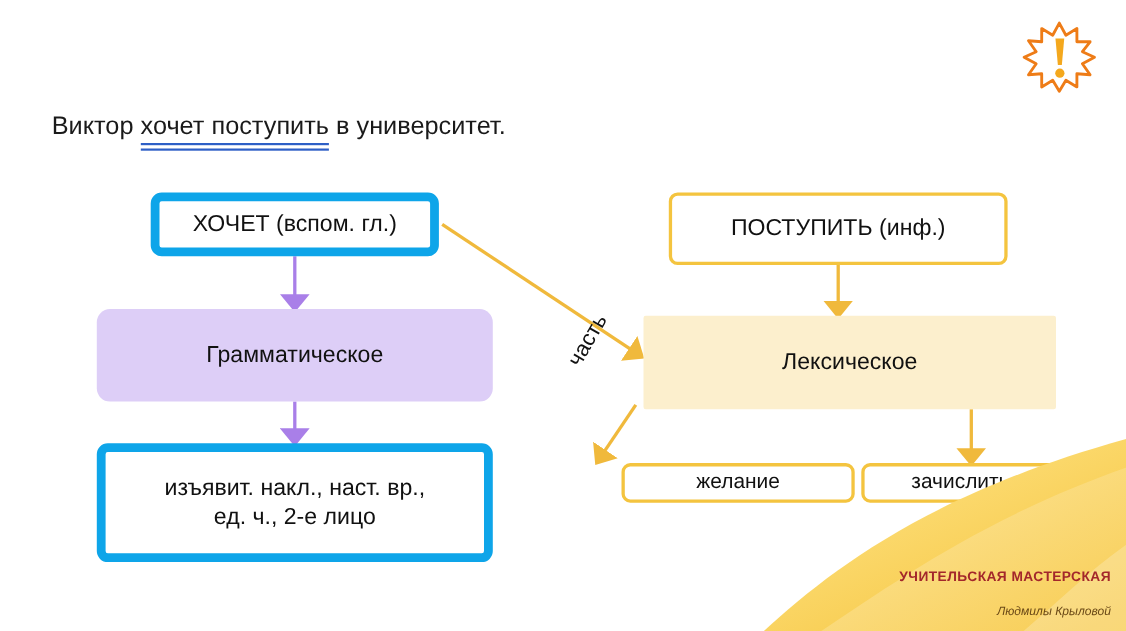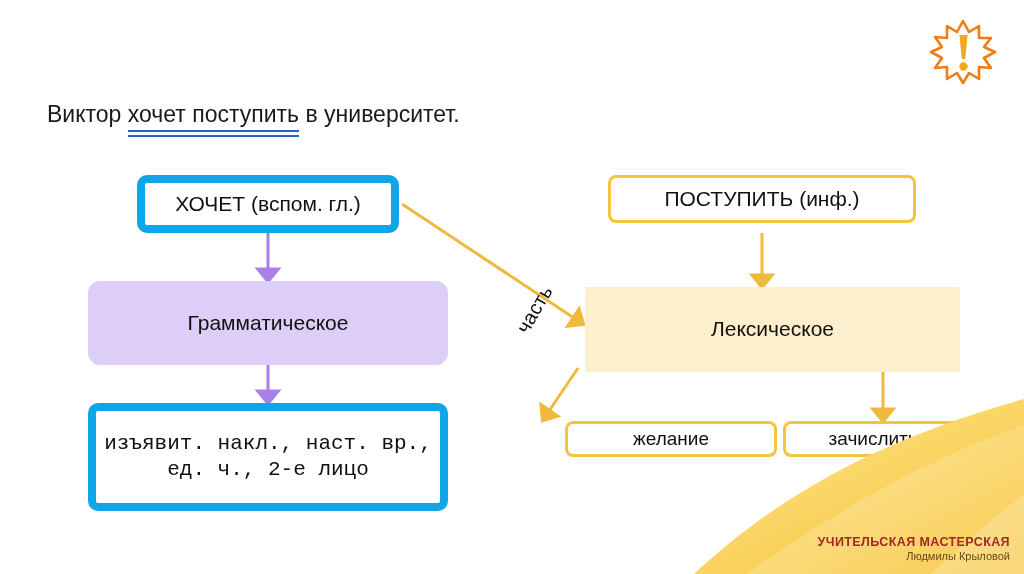--- a/index.html
+++ b/index.html
@@ -89,22 +89,22 @@
   .node-fill-orange {
     background: #FCEFCD;
     border: none;
     border-radius: 2px;
   }
 
   
   #node-hochet      { left: 137px; top: 175px; width: 262px; height: 58px;  font-size: 21px; }
   #node-gram        { left: 88px;  top: 281px; width: 360px; height: 84px;  font-size: 21px;
                       justify-content: center; }
-  #node-gram-forms  { left: 88px;  top: 403px; width: 360px; height: 108px; font-size: 21px; font-family: Liberation Mono, monospace; }
-  #node-postupit    { left: 608px; top: 175px; width: 308px; height: 48px;  font-size: 21px; }
+  #node-gram-forms  { left: 88px;  top: 403px; width: 360px; height: 108px; font-size: 21px; }
+  #node-postupit    { left: 608px; top: 175px; width: 308px; height: 66px;  font-size: 21px; }
   #node-leks        { left: 585px; top: 287px; width: 375px; height: 85px;  font-size: 21px; }
   #node-zhelanie    { left: 521px; top: 421px; width: 212px; height: 36px;  font-size: 19px; margin-left: 44px; }
   #node-zachisl     { left: 783px; top: 421px; width: 200px; height: 36px;  font-size: 19px; }
 
   
   #arrows {
     position: absolute;
     left: 0; top: 0;
     width: 1024px;
     height: 574px;
@@ -150,22 +150,23 @@
     line-height: 1;
   }
   #logo-main {
     font-size: 12.5px;
     font-weight: bold;
     color: #A3272B;
     letter-spacing: 0.4px;
     white-space: nowrap;
   }
   #logo-sub {
-    margin-top: 3px;
+    margin-top: 21px;
     font-size: 11px;
+    font-style: italic;
     color: #6B4A17;
     white-space: nowrap;
   }
 </style>
 </head>
 <body>
 
 <div id="slide">
 
 

